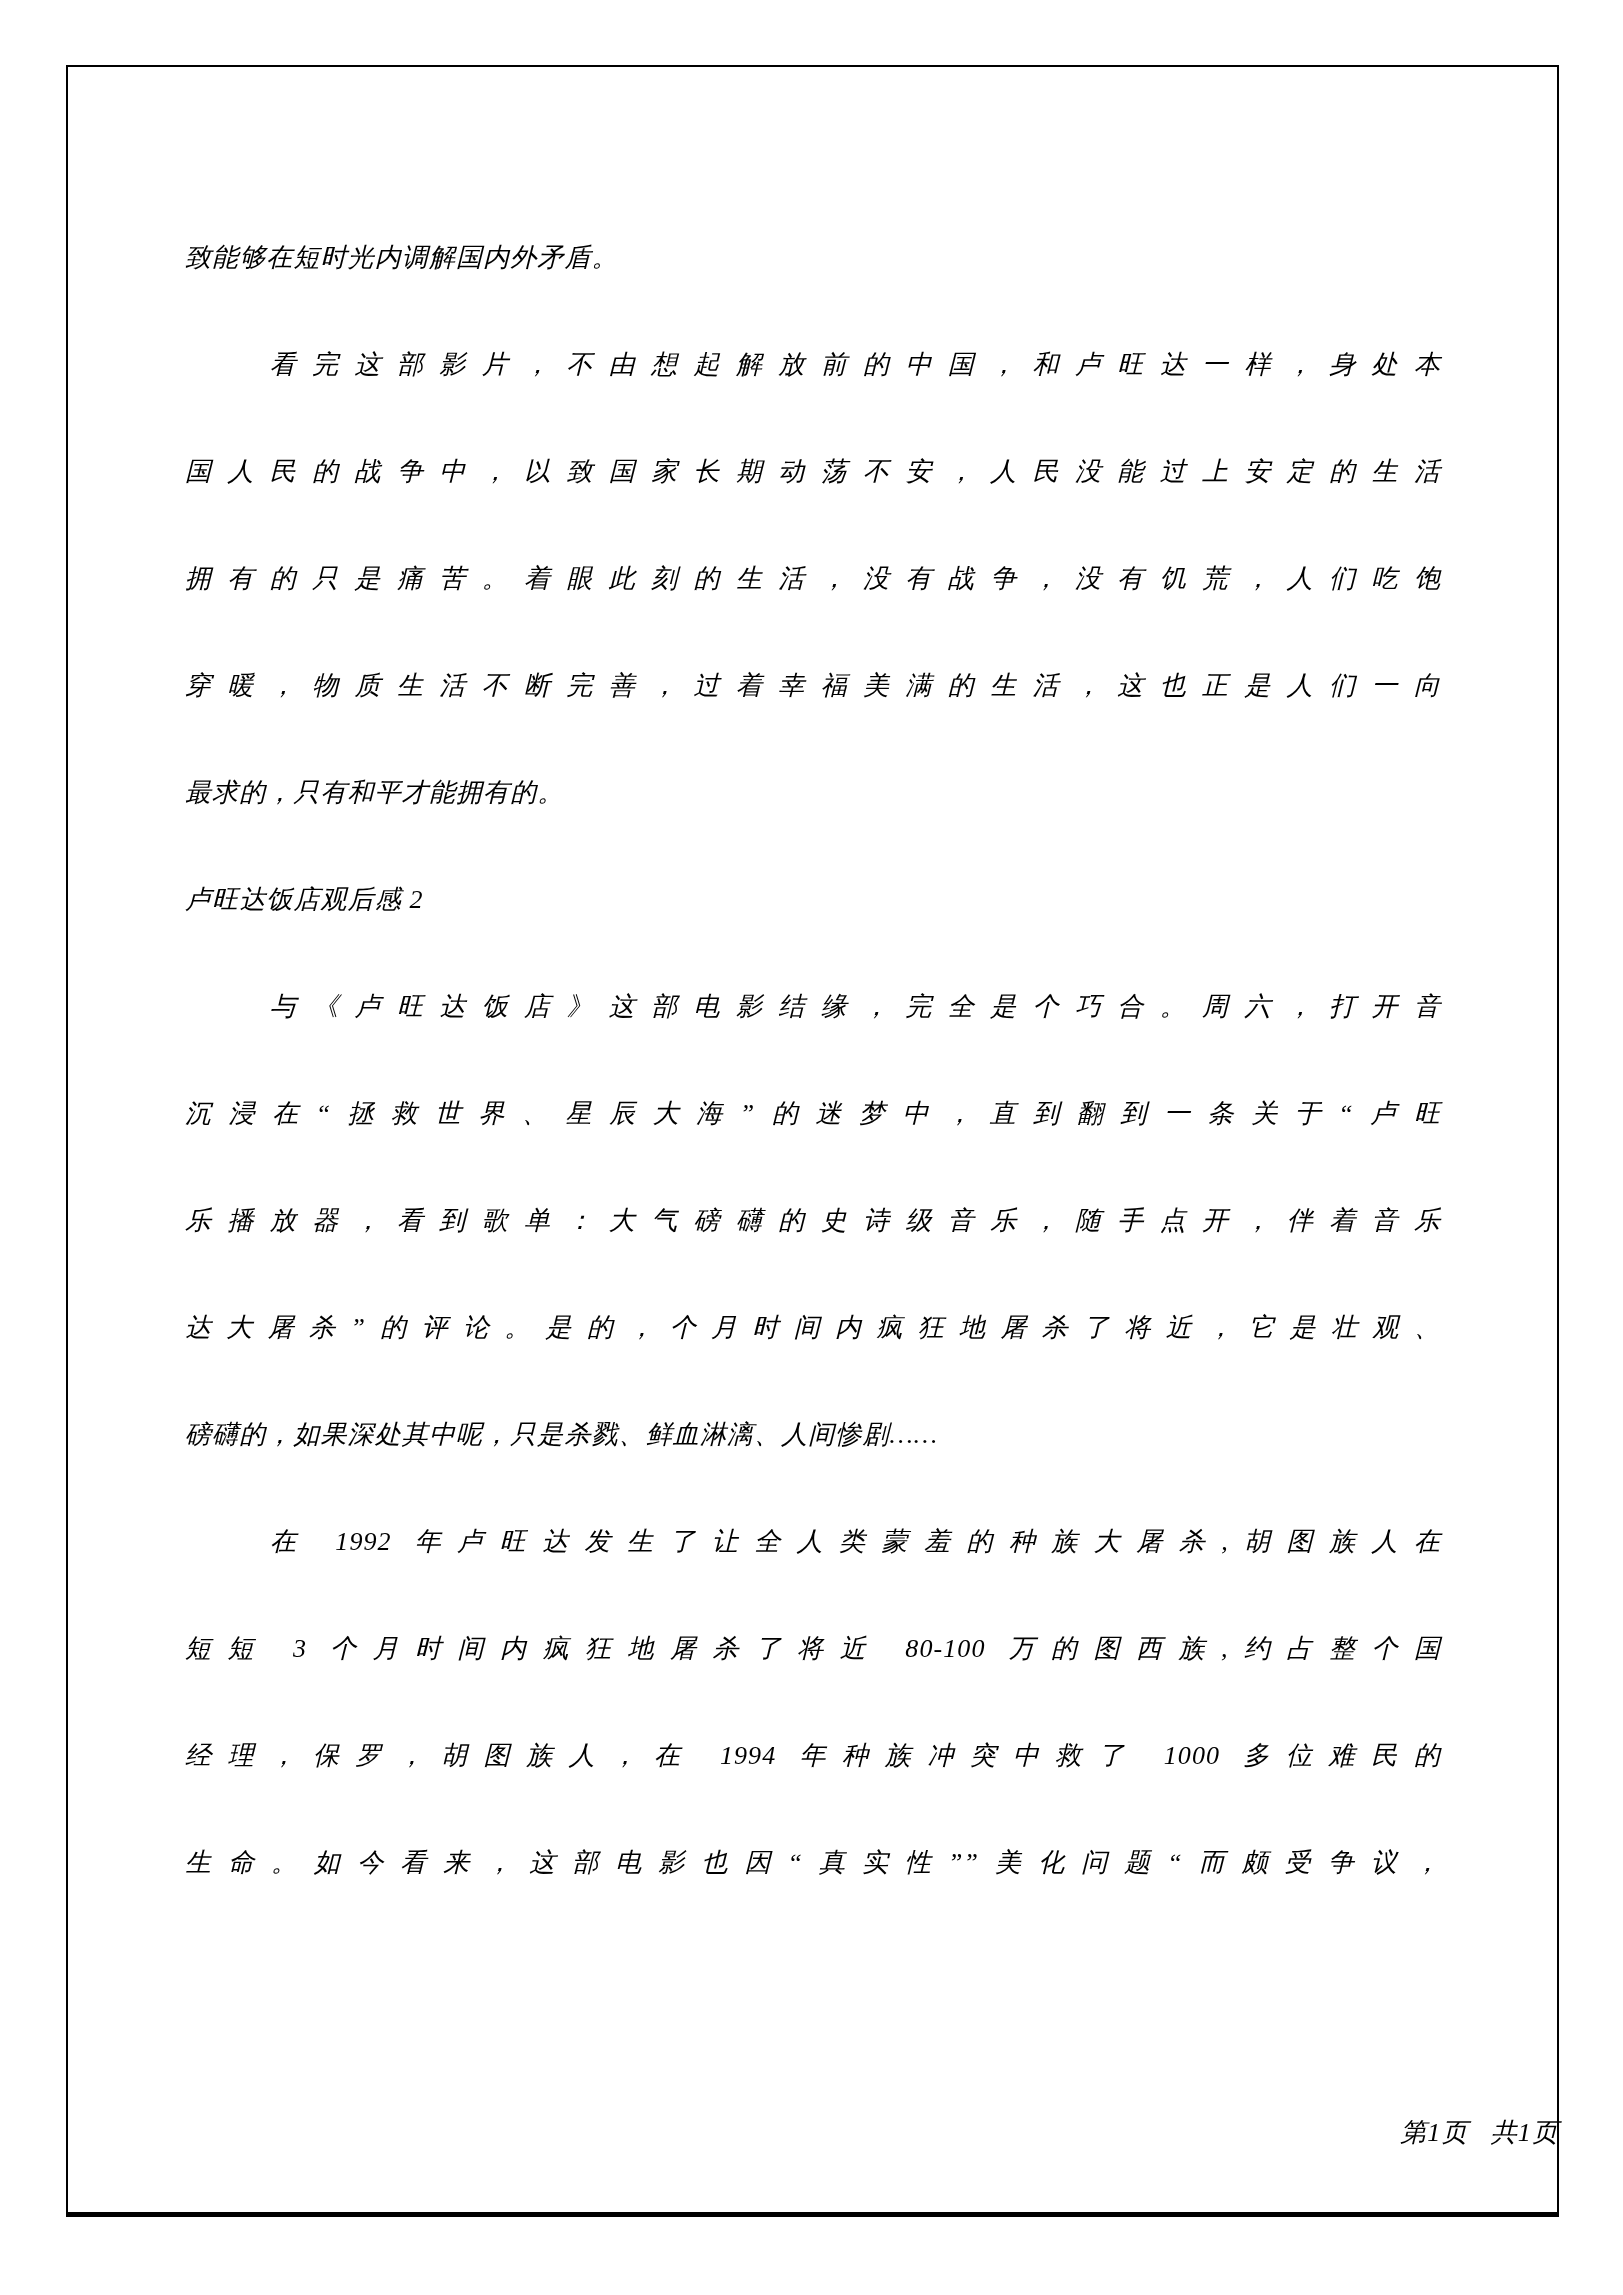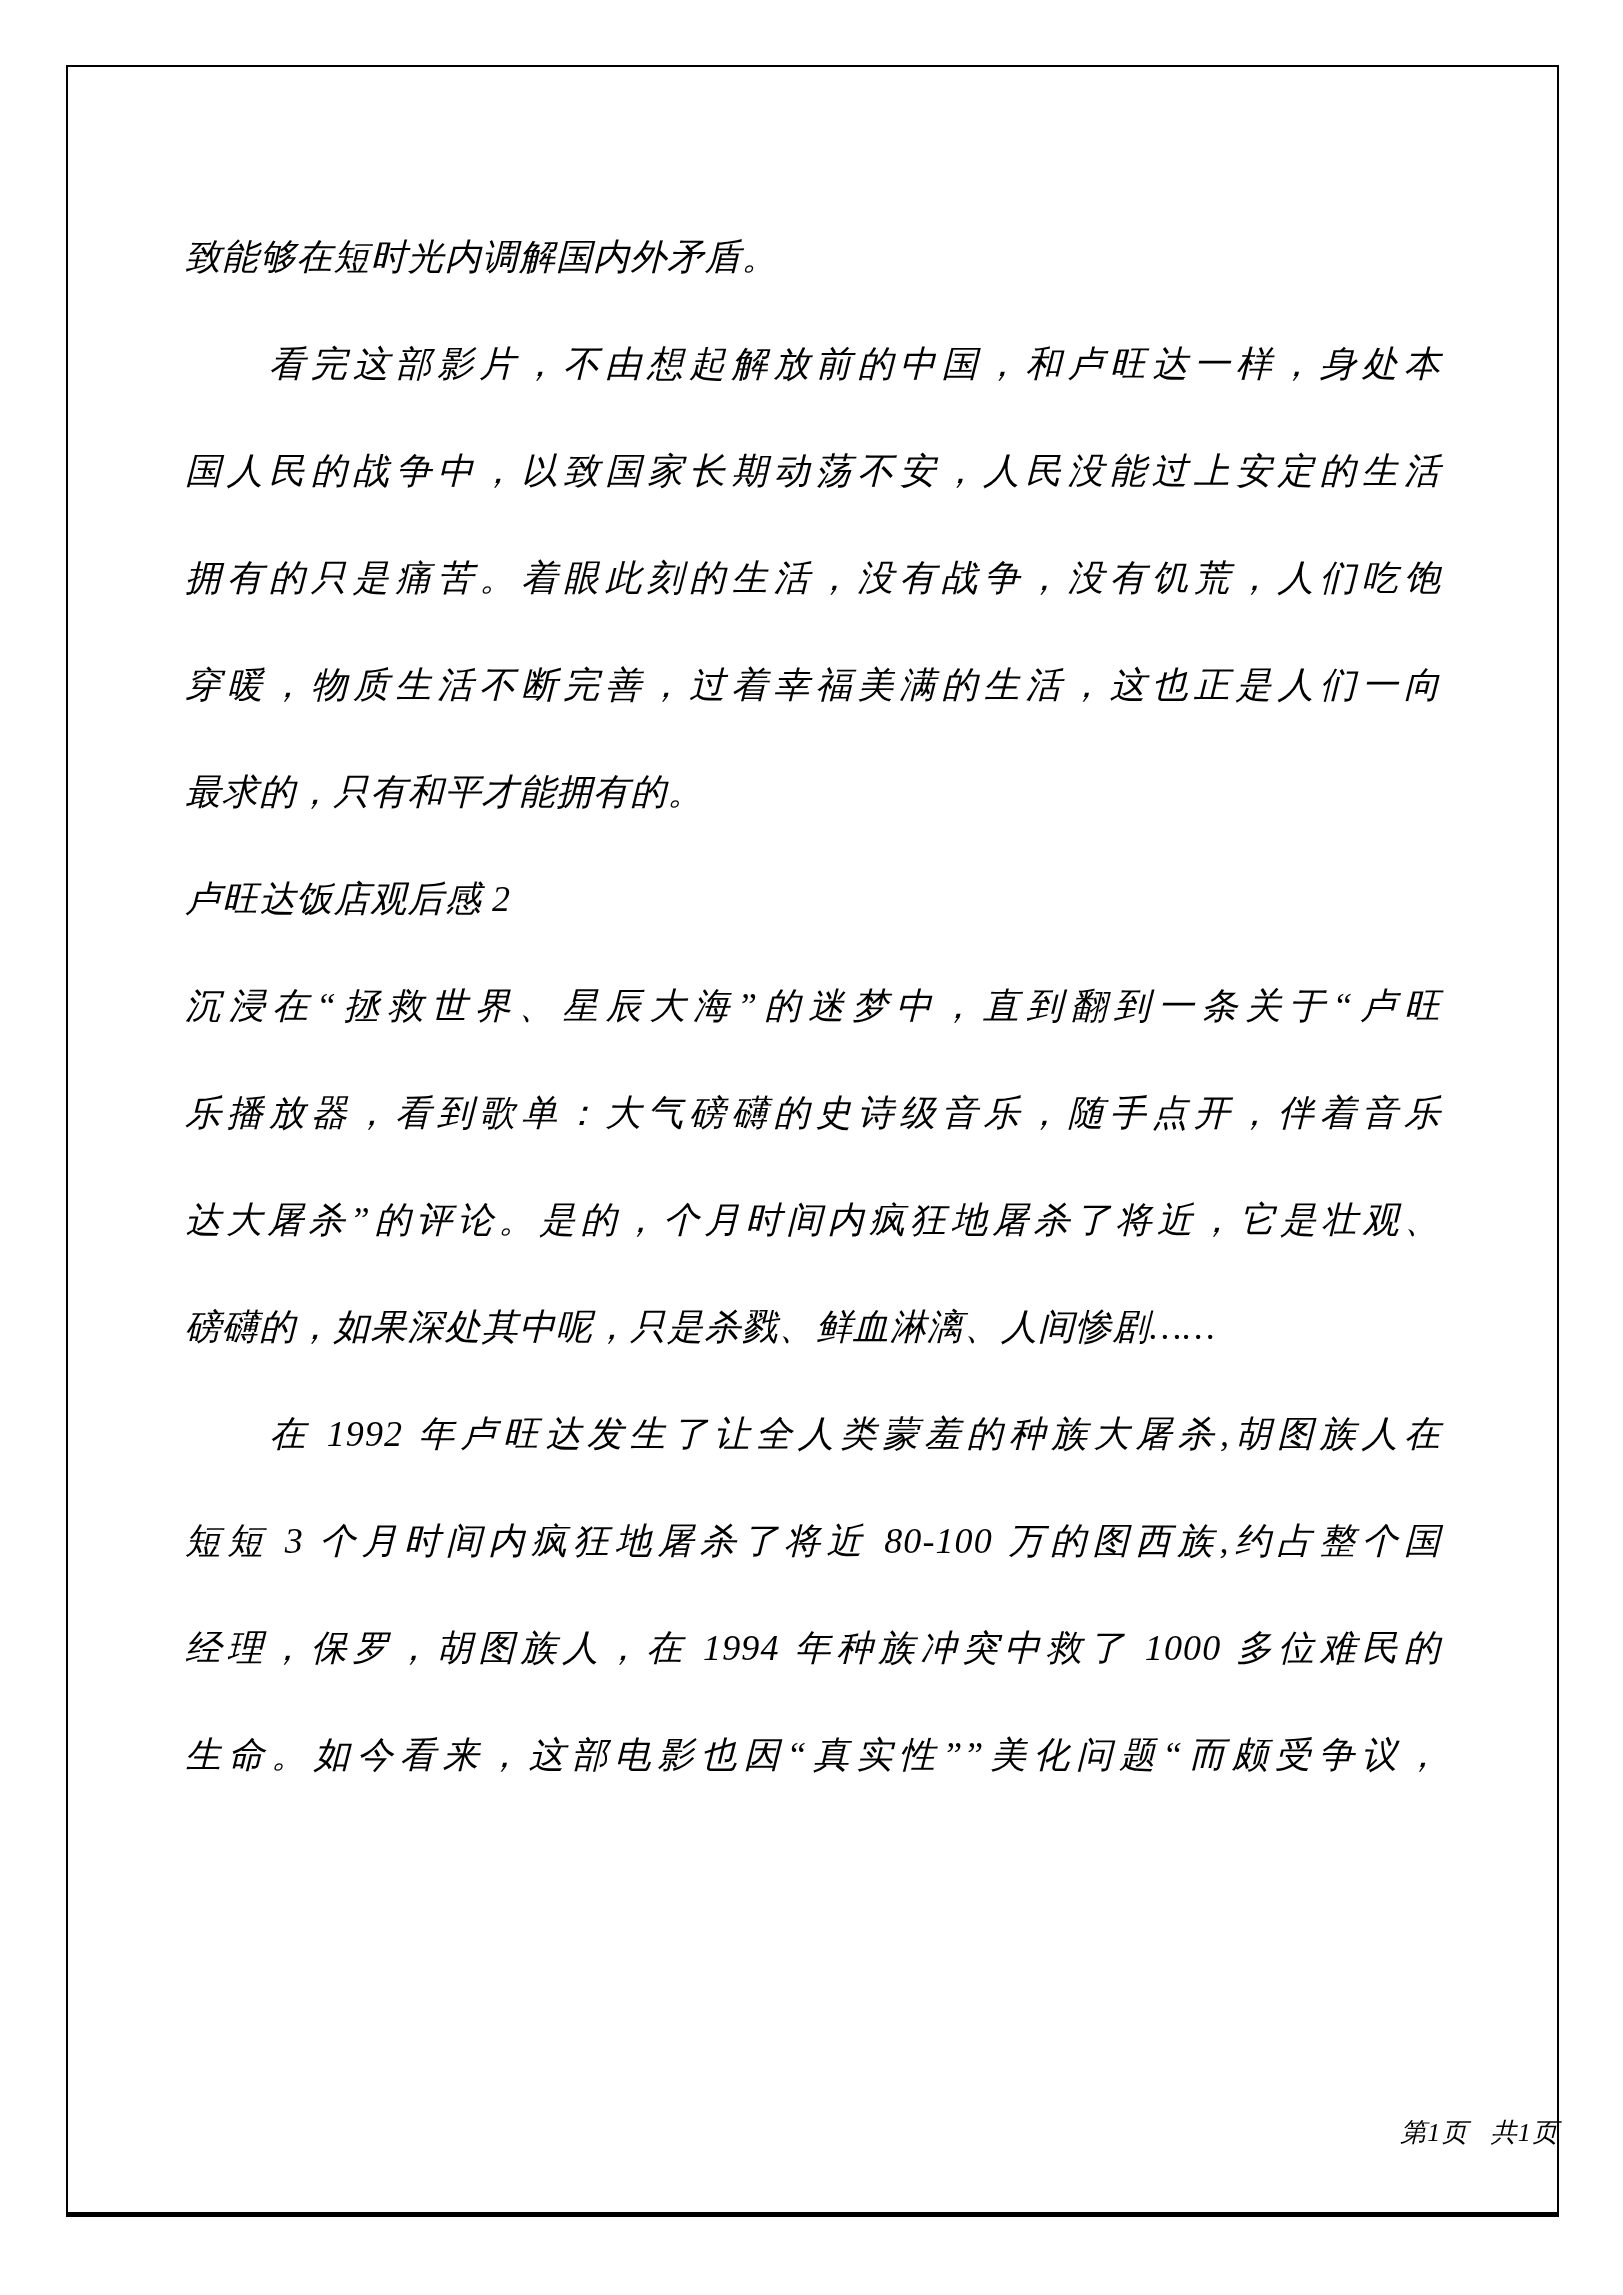--- a/index.html
+++ b/index.html
@@ -24,21 +24,21 @@
     height: 2152px;
     border: 2.2px solid #000000;
     border-bottom-width: 5.6px;
     box-sizing: border-box;
   }
   .content {
     position: absolute;
     left: 185px;
     top: 204px;
     width: 1256px;
-    font-size: 36px;
+    font-size: 26px;
     line-height: 107px;
     font-style: italic; 
     letter-spacing: 1.1px;
   }
   .line {
     height: 107px;
     text-align: left;
   }
   .line.fill {
     text-align: justify;
@@ -64,20 +64,21 @@
   <div class="frame"></div>
 
   <div class="content">
     <div class="line">致能够在短时光内调解国内外矛盾。</div>
     <div class="line fill">　　看完这部影片，不由想起解放前的中国，和卢旺达一样，身处本</div>
     <div class="line fill">国人民的战争中，以致国家长期动荡不安，人民没能过上安定的生活</div>
     <div class="line fill">拥有的只是痛苦。着眼此刻的生活，没有战争，没有饥荒，人们吃饱</div>
     <div class="line fill">穿暖，物质生活不断完善，过着幸福美满的生活，这也正是人们一向</div>
     <div class="line">最求的，只有和平才能拥有的。</div>
     <div class="line">卢旺达饭店观后感 2</div>
+    <div class="line fill">　　与《卢旺达饭店》这部电影结缘，完全是个巧合。周六，打开音</div>
     <div class="line fill">沉浸在“拯救世界、星辰大海”的迷梦中，直到翻到一条关于“卢旺</div>
     <div class="line fill">乐播放器，看到歌单：大气磅礴的史诗级音乐，随手点开，伴着音乐</div>
     <div class="line fill">达大屠杀”的评论。是的，个月时间内疯狂地屠杀了将近，它是壮观、</div>
     <div class="line">磅礴的，如果深处其中呢，只是杀戮、鲜血淋漓、人间惨剧……</div>
     <div class="line fill">　　在 1992 年卢旺达发生了让全人类蒙羞的种族大屠杀,胡图族人在</div>
     <div class="line fill">短短 3 个月时间内疯狂地屠杀了将近 80-100 万的图西族,约占整个国</div>
     <div class="line fill">经理，保罗，胡图族人，在 1994 年种族冲突中救了 1000 多位难民的</div>
     <div class="line fill">生命。如今看来，这部电影也因“真实性””美化问题“而颇受争议，</div>
   </div>
 

